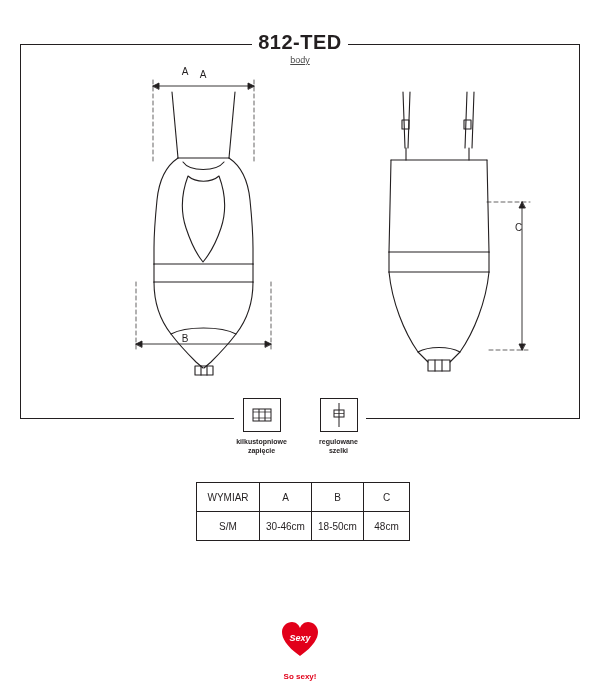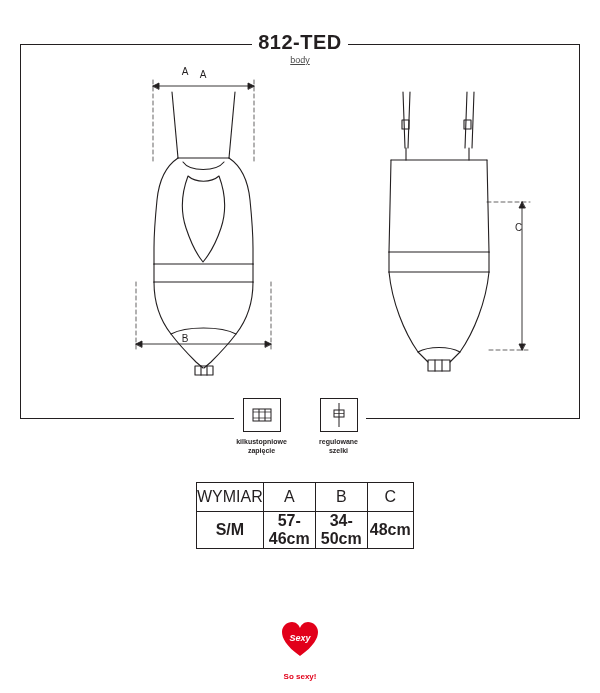--- a/index.html
+++ b/index.html
@@ -97,28 +97,28 @@
     margin-top: 5px;
     color: #231f20;
   }
 
   
   .size-table {
     position: absolute;
     left: 196px;
     top: 482px;
     border-collapse: collapse;
-    font-size: 16px;
+    font-size: 10px;
   }
   .size-table td, .size-table th {
     border: 1px solid #231f20;
     padding: 0;
     height: 28px;
     text-align: center;
-    font-weight: bold;
+    font-weight: normal;
     color: #231f20;
   }
   .size-table .col-dim  { width: 62px; }
   .size-table .col-a    { width: 51px; }
   .size-table .col-b    { width: 51px; }
   .size-table .col-c    { width: 45px; }
   .size-table thead th { font-weight: normal; }
 
   
   .elastic {
@@ -343,22 +343,22 @@
       <tr>
         <th class="col-dim">WYMIAR</th>
         <th class="col-a">A</th>
         <th class="col-b">B</th>
         <th class="col-c">C</th>
       </tr>
     </thead>
     <tbody>
       <tr>
         <td>S/M</td>
-        <td>57-46cm</td>
-        <td>34-50cm</td>
+        <td>30-46cm</td>
+        <td>18-50cm</td>
         <td>48cm</td>
       </tr>
     </tbody>
   </table>
 
 
   <div class="badges">
 
     <div class="badge badge-sexy">
       <div class="badge-art">

